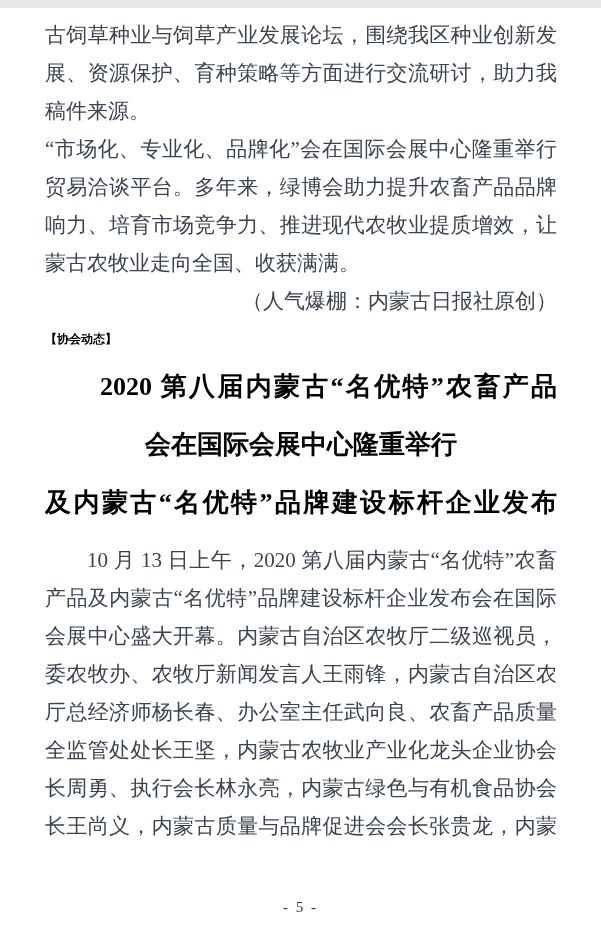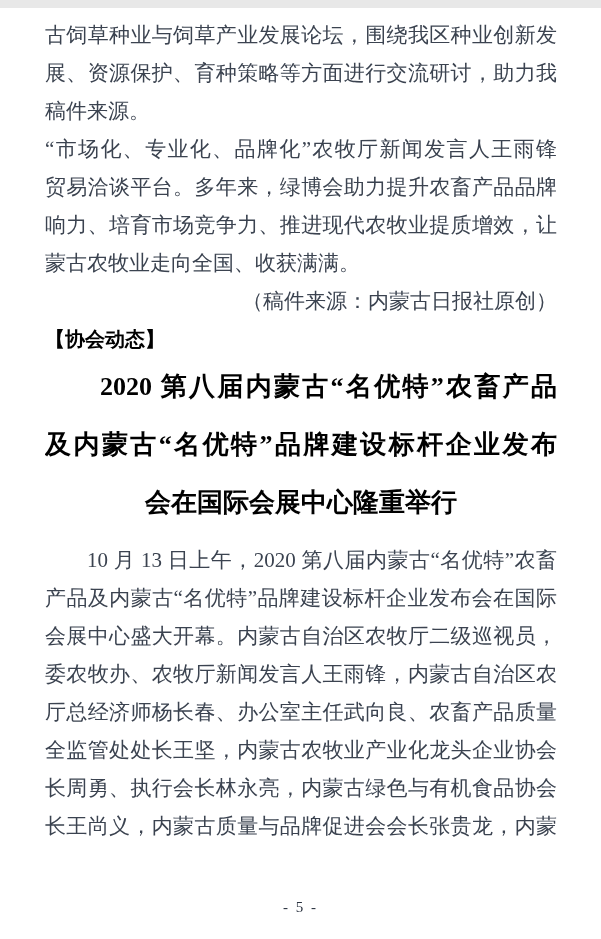--- a/index.html
+++ b/index.html
@@ -28,21 +28,21 @@
     text-align-last: left;
   }
   .bodyline.right {
     text-align: right;
     text-align-last: right;
   }
   .indent2 { text-indent: 42px; }
   .section-heading {
     font-family: "Liberation Sans", "DejaVu Sans", sans-serif;
     font-weight: 700;
-    font-size: 20px;
+    font-size: 12px;
     line-height: 38px;
     height: 38px;
     color: #000000;
     text-align: left;
     text-align-last: left;
   }
   .title-line {
     font-size: 26px;
     font-weight: 700;
     line-height: 58px;
@@ -76,34 +76,34 @@
 
 <div class="page">
 
   <div>
     <div class="bodyline">古饲草种业与饲草产业发展论坛，围绕我区种业创新发</div>
     <div class="bodyline">展、资源保护、育种策略等方面进行交流研讨，助力我区</div>
     <div class="bodyline flush">稿件来源。</div>
   </div>
 
   <div>
-    <div class="bodyline">“市场化、专业化、品牌化”农牧厅新闻发言人王雨锋</div>
+    <div class="bodyline">“市场化、专业化、品牌化”会在国际会展中心隆重举行</div>
     <div class="bodyline">贸易洽谈平台。多年来，绿博会助力提升农畜产品品牌影</div>
     <div class="bodyline">响力、培育市场竞争力、推进现代农牧业提质增效，让内</div>
     <div class="bodyline flush">蒙古农牧业走向全国、收获满满。</div>
   </div>
 
-  <div class="bodyline right">（稿件来源：内蒙古日报社原创）</div>
+  <div class="bodyline right">（人气爆棚：内蒙古日报社原创）</div>
 
   <div class="section-heading">【协会动态】</div>
 
   <div>
     <div class="title-line t-indent">2020 第八届内蒙古“名优特”农畜产品</div>
+    <div class="title-line center">会在国际会展中心隆重举行</div>
     <div class="title-line">及内蒙古“名优特”品牌建设标杆企业发布</div>
-    <div class="title-line center">会在国际会展中心隆重举行</div>
   </div>
 
   <div class="para-3">
     <div class="bodyline indent2">10 月 13 日上午，2020 第八届内蒙古“名优特”农畜</div>
     <div class="bodyline">产品及内蒙古“名优特”品牌建设标杆企业发布会在国际</div>
     <div class="bodyline">会展中心盛大开幕。内蒙古自治区农牧厅二级巡视员，党</div>
     <div class="bodyline">委农牧办、农牧厅新闻发言人王雨锋，内蒙古自治区农牧</div>
     <div class="bodyline">厅总经济师杨长春、办公室主任武向良、农畜产品质量安</div>
     <div class="bodyline">全监管处处长王坚，内蒙古农牧业产业化龙头企业协会会</div>
     <div class="bodyline">长周勇、执行会长林永亮，内蒙古绿色与有机食品协会会</div>

